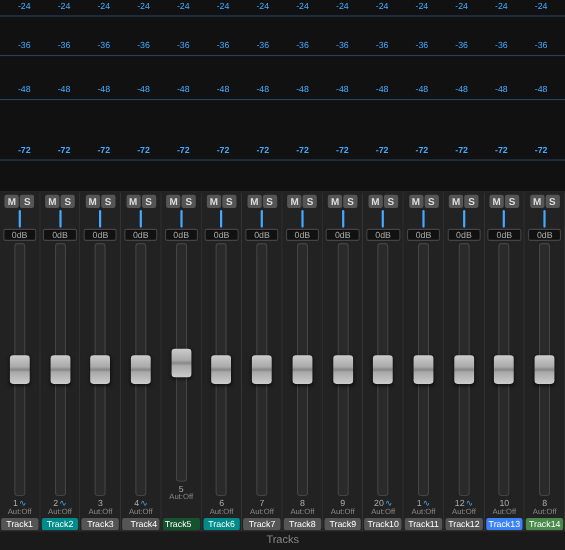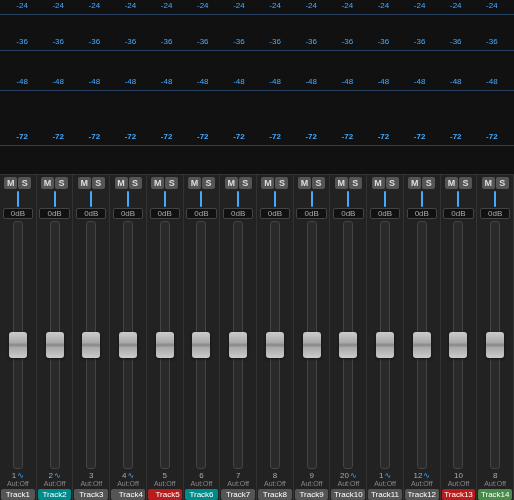--- a/index.html
+++ b/index.html
@@ -229,21 +229,21 @@
         </div>
         <div style="width: 2px; height: 16px; background: rgb(68, 170, 255); margin: 1px auto; border-radius: 1px;"></div>
         <div style="font-size: 8px; color: rgb(170, 170, 170); background: rgb(17, 17, 17); border: 1px solid rgb(68, 68, 68); border-radius: 2px; padding: 0px 2px; margin-bottom: 2px; width: 90%; text-align: center;">0dB</div>
         <div style="width: 10px; flex: 1 1 0%; background: rgb(42, 42, 42); border-radius: 3px; position: relative; margin: 0px auto; min-height: 60px; border: 1px solid rgb(68, 68, 68);">
           <div style="width: 18px; height: 26px; background: linear-gradient(rgb(204, 204, 204) 0%, rgb(170, 170, 170) 40%, rgb(136, 136, 136) 50%, rgb(170, 170, 170) 60%, rgb(204, 204, 204) 100%); border-radius: 3px; position: absolute; left: 50%; top: 50%; transform: translate(-50%, -50%); cursor: pointer; box-shadow: rgba(0, 0, 0, 0.6) 0px 1px 3px;"></div>
         </div>
         <div style="display: flex; align-items: center; justify-content: center; gap: 1px; margin-top: 2px;">
           <span style="color: rgb(170, 170, 170); font-size: 8px;">5</span>
         </div>
         <div style="font-size: 7px; color: rgb(136, 136, 136); text-align: center;">Aut:Off</div>
-        <div style="font-size: 8px; padding: 1px 2px; border-radius: 2px; text-align: right; width: 100%; overflow: hidden; text-overflow: ellipsis; white-space: nowrap; background: #b91c1c; color: rgb(255, 255, 255); margin-top: 2px;">Track5</div>
+        <div style="font-size: 8px; padding: 1px 2px; border-radius: 2px; text-align: left; width: 100%; overflow: hidden; text-overflow: ellipsis; white-space: nowrap; background: #14532d; color: rgb(255, 255, 255); margin-top: 15px;">Track5</div>
       </div>
       <div class="channel highlighted" style="flex: 1 1 0%; min-width: 0px; display: flex; flex-direction: column; align-items: center; border-right: 1px solid rgb(51, 51, 51); background: rgb(34, 34, 34); padding: 2px 1px 0px;">
         <div style="display: flex; gap: 1px; width: 100%; justify-content: center; margin-bottom: 1px;">
           <button style="font-size: 9px; font-weight: bold; width: 13px; height: 12px; border: none; cursor: pointer; background: rgb(85, 85, 85); color: rgb(221, 221, 221); border-radius: 2px; padding: 0px; display: flex; align-items: center; justify-content: center;">M</button>
           <button style="font-size: 9px; font-weight: bold; width: 13px; height: 12px; border: none; cursor: pointer; background: rgb(85, 85, 85); color: rgb(221, 221, 221); border-radius: 2px; padding: 0px; display: flex; align-items: center; justify-content: center;">S</button>
         </div>
         <div style="width: 2px; height: 16px; background: rgb(68, 170, 255); margin: 1px auto; border-radius: 1px;"></div>
         <div style="font-size: 8px; color: rgb(170, 170, 170); background: rgb(17, 17, 17); border: 1px solid rgb(68, 68, 68); border-radius: 2px; padding: 0px 2px; margin-bottom: 2px; width: 90%; text-align: center;">0dB</div>
         <div style="width: 10px; flex: 1 1 0%; background: rgb(42, 42, 42); border-radius: 3px; position: relative; margin: 0px auto; min-height: 60px; border: 1px solid rgb(68, 68, 68);">
           <div style="width: 18px; height: 26px; background: linear-gradient(rgb(204, 204, 204) 0%, rgb(170, 170, 170) 40%, rgb(136, 136, 136) 50%, rgb(170, 170, 170) 60%, rgb(204, 204, 204) 100%); border-radius: 3px; position: absolute; left: 50%; top: 50%; transform: translate(-50%, -50%); cursor: pointer; box-shadow: rgba(0, 0, 0, 0.6) 0px 1px 3px;"></div>
@@ -360,33 +360,36 @@
         </div>
         <div style="width: 2px; height: 16px; background: rgb(68, 170, 255); margin: 1px auto; border-radius: 1px;"></div>
         <div style="font-size: 8px; color: rgb(170, 170, 170); background: rgb(17, 17, 17); border: 1px solid rgb(68, 68, 68); border-radius: 2px; padding: 0px 2px; margin-bottom: 2px; width: 90%; text-align: center;">0dB</div>
         <div style="width: 10px; flex: 1 1 0%; background: rgb(42, 42, 42); border-radius: 3px; position: relative; margin: 0px auto; min-height: 60px; border: 1px solid rgb(68, 68, 68);">
           <div style="width: 18px; height: 26px; background: linear-gradient(rgb(204, 204, 204) 0%, rgb(170, 170, 170) 40%, rgb(136, 136, 136) 50%, rgb(170, 170, 170) 60%, rgb(204, 204, 204) 100%); border-radius: 3px; position: absolute; left: 50%; top: 50%; transform: translate(-50%, -50%); cursor: pointer; box-shadow: rgba(0, 0, 0, 0.6) 0px 1px 3px;"></div>
         </div>
         <div style="display: flex; align-items: center; justify-content: center; gap: 1px; margin-top: 2px;">
           <span style="color: rgb(170, 170, 170); font-size: 8px;">10</span>
         </div>
         <div style="font-size: 7px; color: rgb(136, 136, 136); text-align: center;">Aut:Off</div>
-        <div style="font-size: 8px; padding: 1px 2px; border-radius: 2px; text-align: center; width: 100%; overflow: hidden; text-overflow: ellipsis; white-space: nowrap; background: #b91c1c; color: rgb(255, 255, 255); margin-top: 2px;">Track13</div>
+        <div style="font-size: 8px; padding: 1px 2px; border-radius: 2px; text-align: center; width: 100%; overflow: hidden; text-overflow: ellipsis; white-space: nowrap; background: #3b82f6; color: rgb(255, 255, 255); margin-top: 2px;">Track13</div>
       </div>
       <div class="channel last highlighted" style="flex: 1 1 0%; min-width: 0px; display: flex; flex-direction: column; align-items: center; border-right: 1px solid rgb(51, 51, 51); background: rgb(34, 34, 34); padding: 2px 1px 0px;">
         <div style="display: flex; gap: 1px; width: 100%; justify-content: center; margin-bottom: 1px;">
           <button style="font-size: 9px; font-weight: bold; width: 13px; height: 12px; border: none; cursor: pointer; background: rgb(85, 85, 85); color: rgb(221, 221, 221); border-radius: 2px; padding: 0px; display: flex; align-items: center; justify-content: center;">M</button>
           <button style="font-size: 9px; font-weight: bold; width: 13px; height: 12px; border: none; cursor: pointer; background: rgb(85, 85, 85); color: rgb(221, 221, 221); border-radius: 2px; padding: 0px; display: flex; align-items: center; justify-content: center;">S</button>
         </div>
         <div style="width: 2px; height: 16px; background: rgb(68, 170, 255); margin: 1px auto; border-radius: 1px;"></div>
         <div style="font-size: 8px; color: rgb(170, 170, 170); background: rgb(17, 17, 17); border: 1px solid rgb(68, 68, 68); border-radius: 2px; padding: 0px 2px; margin-bottom: 2px; width: 90%; text-align: center;">0dB</div>
         <div style="width: 10px; flex: 1 1 0%; background: rgb(42, 42, 42); border-radius: 3px; position: relative; margin: 0px auto; min-height: 60px; border: 1px solid rgb(68, 68, 68);">
           <div style="width: 18px; height: 26px; background: linear-gradient(rgb(204, 204, 204) 0%, rgb(170, 170, 170) 40%, rgb(136, 136, 136) 50%, rgb(170, 170, 170) 60%, rgb(204, 204, 204) 100%); border-radius: 3px; position: absolute; left: 50%; top: 50%; transform: translate(-50%, -50%); cursor: pointer; box-shadow: rgba(0, 0, 0, 0.6) 0px 1px 3px;"></div>
         </div>
         <div style="display: flex; align-items: center; justify-content: center; gap: 1px; margin-top: 2px;">
           <span style="color: rgb(170, 170, 170); font-size: 8px;">8</span>
         </div>
         <div style="font-size: 7px; color: rgb(136, 136, 136); text-align: center;">Aut:Off</div>
         <div style="font-size: 8px; padding: 1px 2px; border-radius: 2px; text-align: center; width: 100%; overflow: hidden; text-overflow: ellipsis; white-space: nowrap; background: rgb(74, 138, 74); color: rgb(255, 255, 255); margin-top: 2px;">Track14</div>
       </div>
     </div>
 
+  <div style="background:#1a1a1a; height:18px; display:flex; align-items:center; justify-content:center; border-top:1px solid #333;">
+    <span style="font-size:10px; color:#888;">Tracks</span>
+  </div>
 </div>
 
 </body></html>

